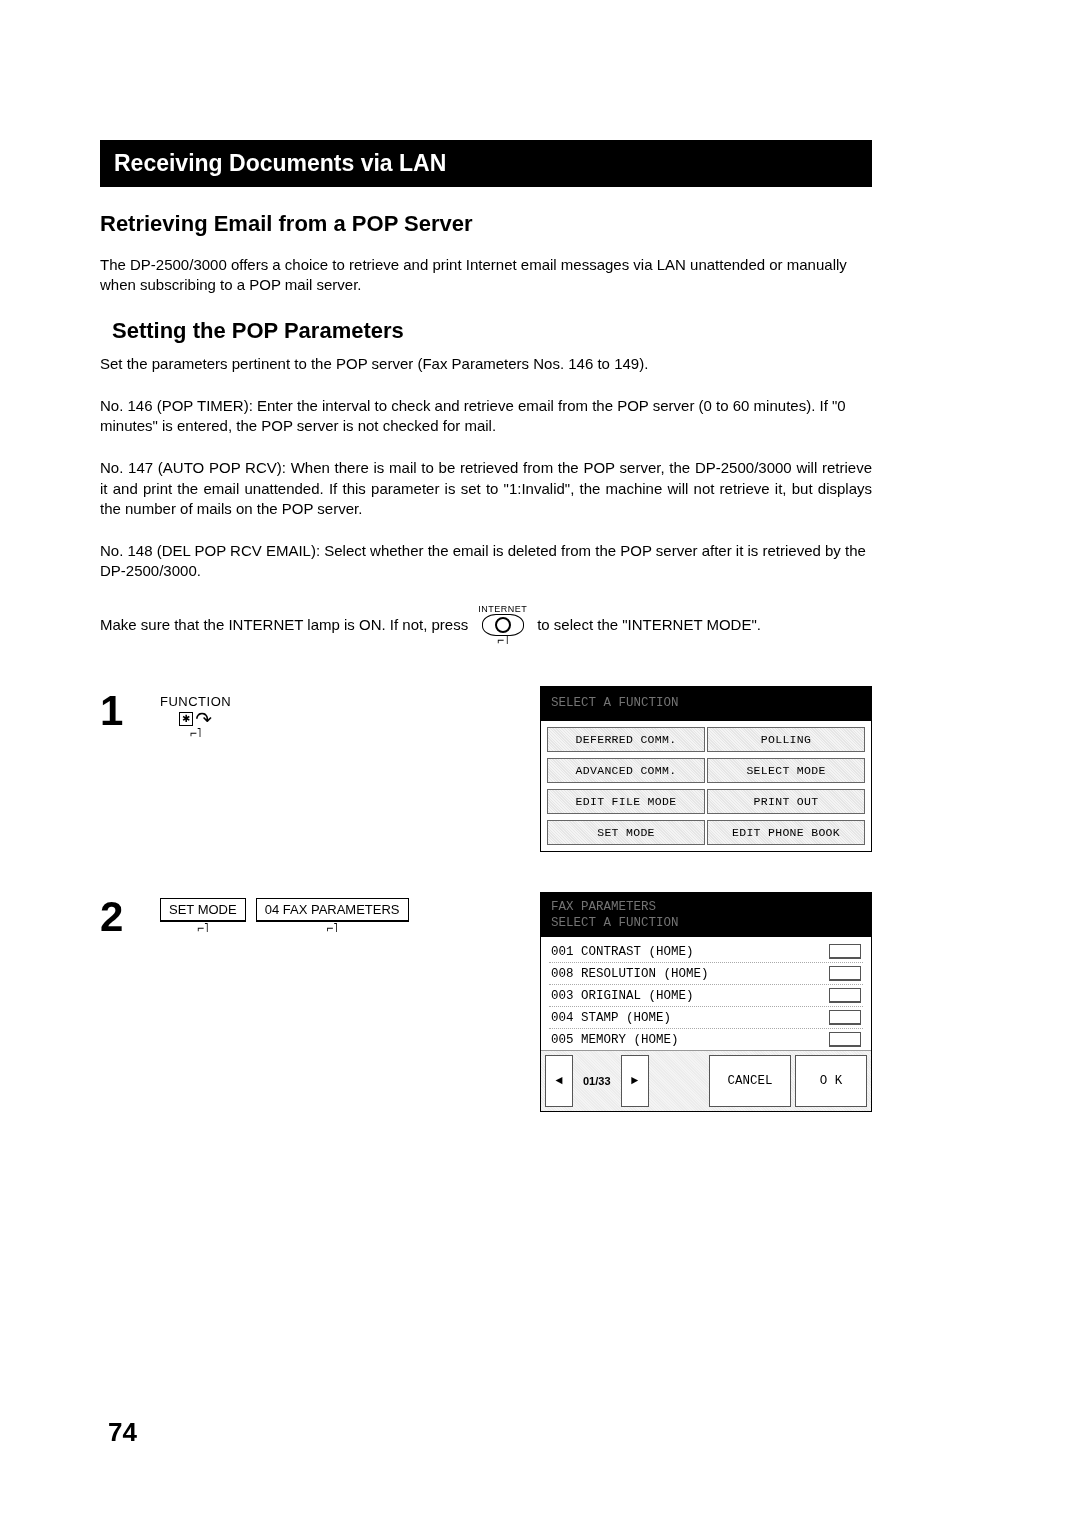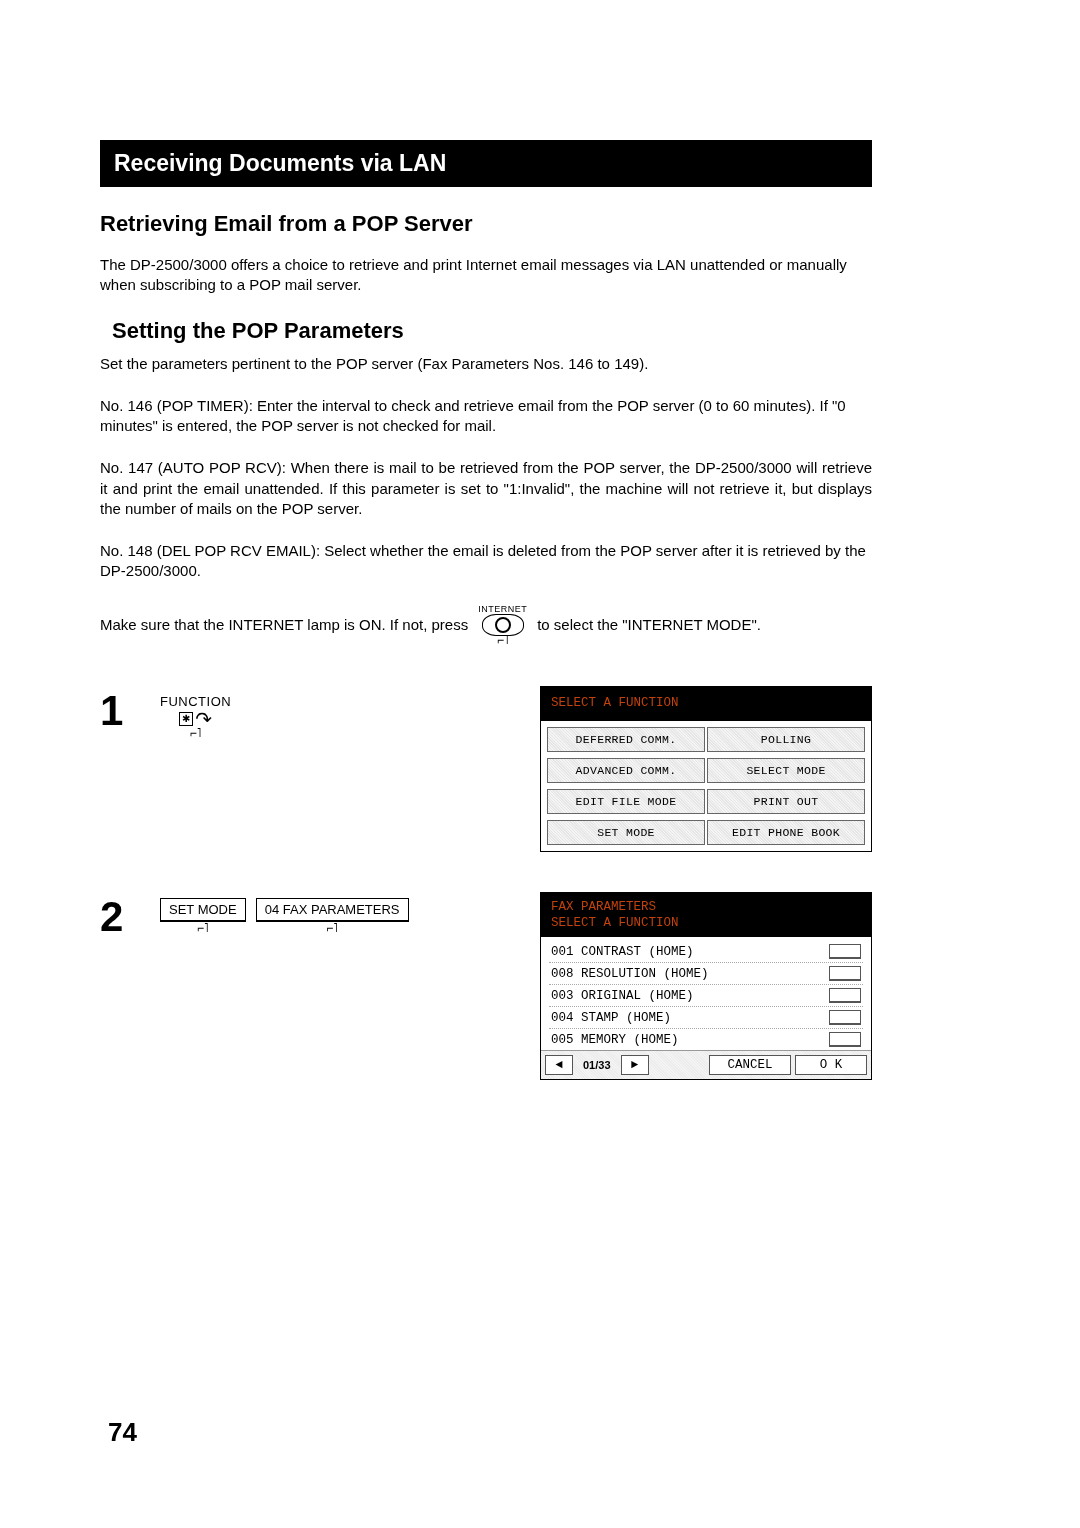--- a/index.html
+++ b/index.html
@@ -147,21 +147,21 @@
 
   
   .lcd {
     width: 330px;
     border: 1.5px solid #000;
     font-family: "Courier New", monospace;
     font-size: 12.5px;
   }
   .lcd-header {
     background: #000;
-    color: #c2410c;
+    color: #737373;
     padding: 6px 10px;
     min-height: 22px;
     display: flex;
     flex-direction: column;
     justify-content: center;
     line-height: 1.3;
   }
   .lcd-body {
     padding: 6px 6px;
   }
@@ -219,21 +219,21 @@
     font-weight: bold;
     font-family: Arial, sans-serif;
     font-size: 11px;
     padding: 2px 6px;
     display: flex;
     align-items: center;
   }
   .foot-btn {
     border: 1px solid #555;
     background: #fff;
-    padding: 2px 10px;
+    padding: 18px 10px;
     display: flex;
     align-items: center;
     justify-content: center;
     min-width: 60px;
   }
   .foot-btn.ok {
     min-width: 50px;
   }
 
   

